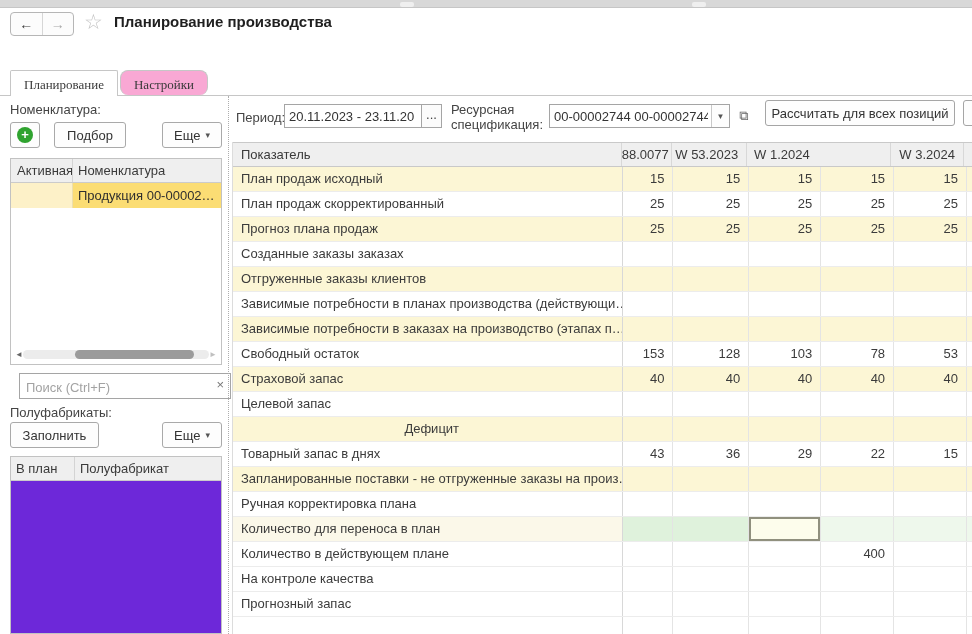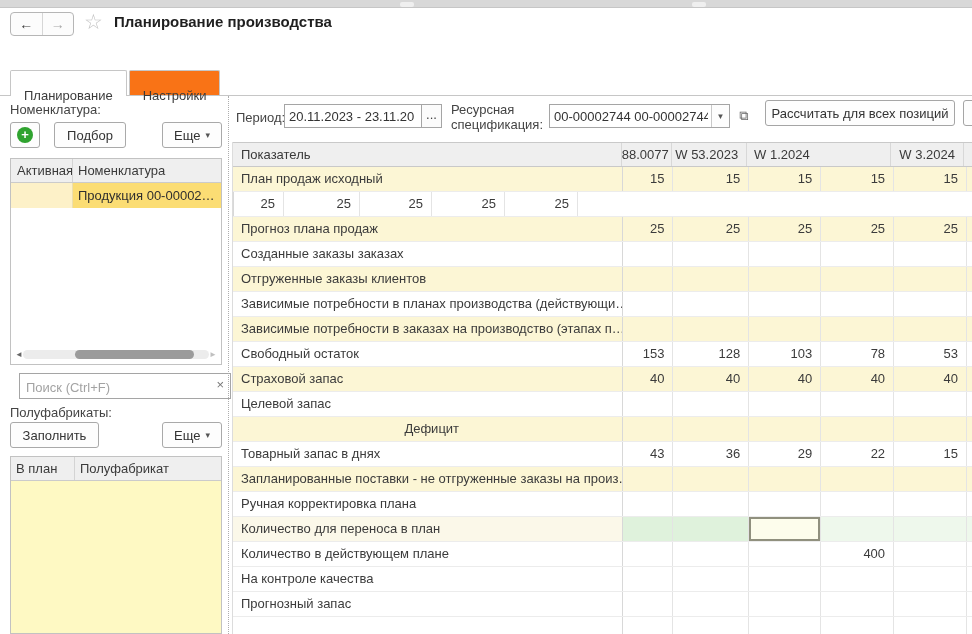--- a/index.html
+++ b/index.html
@@ -13,23 +13,23 @@
   
   .navgroup{position:absolute;left:10px;top:12px;width:62px;height:22px;border:1px solid #b6b6b6;border-radius:4px;background:#fcfcfc;display:flex;}
   .navbtn{flex:1;display:flex;align-items:center;justify-content:center;font-size:14px;cursor:default;}
   .navbtn.back{color:#3a3a3a;border-right:1px solid #d6d6d6;}
   .navbtn.fwd{color:#a8a8a8;}
   .star{position:absolute;left:84px;top:10px;font-size:21px;color:#c4c4c4;}
   .title{position:absolute;left:114px;top:13px;font-size:15px;font-weight:700;color:#1f1f1f;}
 
   
   .tabbar{position:absolute;left:0;top:70px;width:972px;height:26px;border-bottom:1px solid #c6c6c6;box-sizing:border-box;display:flex;padding-left:10px;}
-  .tab{height:25px;line-height:25px;padding:12px 13px;border:1px solid #c6c6c6;border-bottom:none;border-radius:2px 2px 0 0;box-sizing:border-box;}
+  .tab{height:25px;line-height:25px;padding:1px 13px;border:1px solid #c6c6c6;border-bottom:none;border-radius:2px 2px 0 0;box-sizing:border-box;font-family:Liberation Serif, serif;}
   .tab.active{background:#fff;height:26px;position:relative;z-index:2;}
-  .tab.inactive{background:#f97316;color:#3b3b3b;margin-left:2px;}
+  .tab.inactive{background:#f9a8d4;color:#3b3b3b;margin-left:2px;border-radius:8px;}
 
   
   .left{position:absolute;left:10px;top:100px;width:212px;height:534px;}
   .sectlabel{position:absolute;left:0;color:#444;}
   .btn{position:absolute;height:26px;border:1px solid #a9a9a9;border-radius:3px;background:#fdfdfd;
        display:flex;align-items:center;justify-content:center;box-sizing:border-box;color:#333;}
   .btn .caret{font-size:9px;color:#555;margin-left:5px;}
   .addbtn{width:30px;}
   .plus-circle{width:16px;height:16px;border-radius:50%;background:var(--green-accent);color:#fff;font-size:13px;line-height:16px;text-align:center;font-weight:700;}
 
@@ -46,21 +46,21 @@
   .hs-arrow{width:8px;font-size:8px;color:#666;line-height:11px;}
   .hs-track{flex:1;height:9px;background:#ececec;border-radius:5px;position:relative;}
   .hs-thumb{position:absolute;left:28%;width:64%;top:0;height:9px;background:#9b9b9b;border-radius:5px;}
   .hs-dot{width:8px;font-size:8px;color:#c0c0c0;line-height:11px;text-align:right;}
 
   .search{position:absolute;left:9px;top:273px;width:212px;height:26px;border:1px solid #a5a5a5;box-sizing:border-box;background:#fff;}
   .search input{position:absolute;left:4px;top:2px;width:178px;height:20px;border:none;outline:none;font:13px "Liberation Sans",sans-serif;color:#444;}
   .search input::placeholder{color:#a3a3a3;}
   .search .x{position:absolute;right:6px;top:3px;color:#777;font-size:13px;}
 
-  .semitable{position:absolute;left:0;top:356px;width:212px;height:178px;border:1px solid #c2c2c2;box-sizing:border-box;background:#fef9c3;}
+  .semitable{position:absolute;left:0;top:356px;width:212px;height:178px;border:1px solid #c2c2c2;box-sizing:border-box;background:#6d28d9;}
   .semi-c1{width:64px;border-right:1px solid #d4d4d4;}
   .semi-c2{flex:1;}
 
   
   .vsep{position:absolute;left:228px;top:96px;height:538px;width:0;border-left:1px dotted #aeaeae;}
 
   
   .right{position:absolute;left:232px;top:96px;width:740px;height:538px;}
   .lbl{position:absolute;color:#444;}
   .field{position:absolute;border:1px solid #a5a5a5;background:#fff;box-sizing:border-box;height:24px;}
@@ -205,20 +205,21 @@
           <div class="trow yellow">
             <div class="cell label" style="width: 390px;">План продаж исходный</div>
             <div class="cell val first" style="width: 50px;">15</div>
             <div class="cell val" style="width: 76px;">15</div>
             <div class="cell val" style="width: 72px;">15</div>
             <div class="cell val" style="width: 73px;">15</div>
             <div class="cell val" style="width: 73px;">15</div>
             <div class="cell sliver" style="width: 6px;"></div>
           </div>
           <div class="trow white">
+            <div class="cell label" style="width: 390px;">План продаж скорректированный</div>
             <div class="cell val first" style="width: 50px;">25</div>
             <div class="cell val" style="width: 76px;">25</div>
             <div class="cell val" style="width: 72px;">25</div>
             <div class="cell val" style="width: 73px;">25</div>
             <div class="cell val" style="width: 73px;">25</div>
             <div class="cell sliver" style="width: 6px;"></div>
           </div>
           <div class="trow yellow">
             <div class="cell label" style="width: 390px;">Прогноз плана продаж</div>
             <div class="cell val first" style="width: 50px;">25</div>

